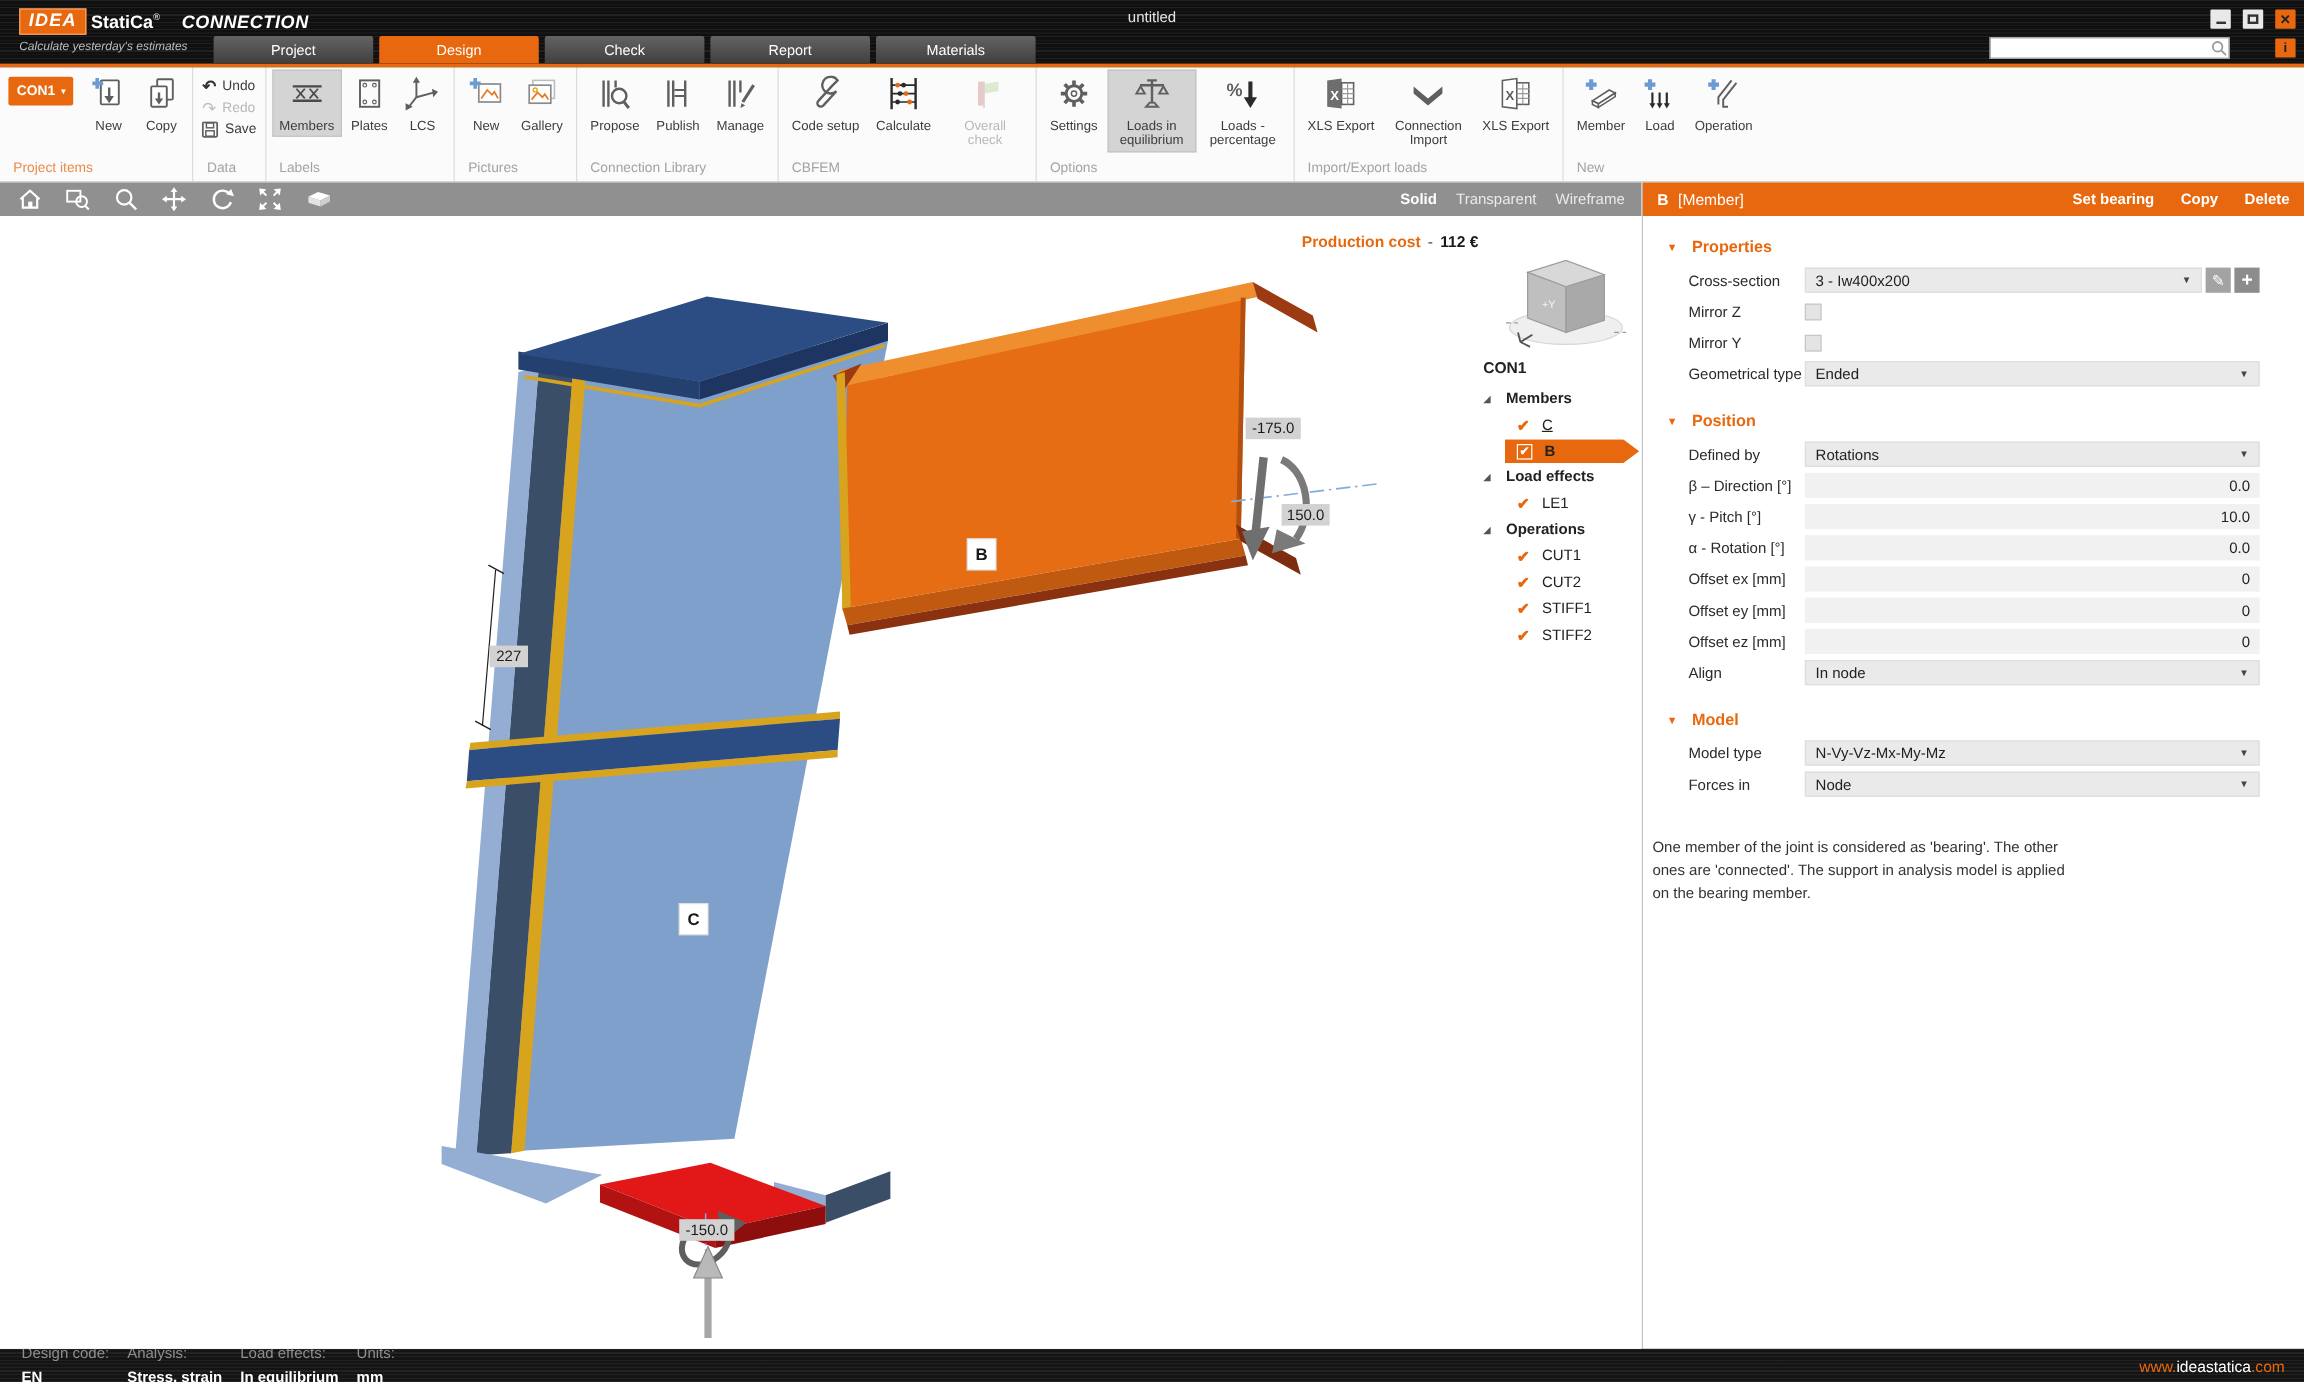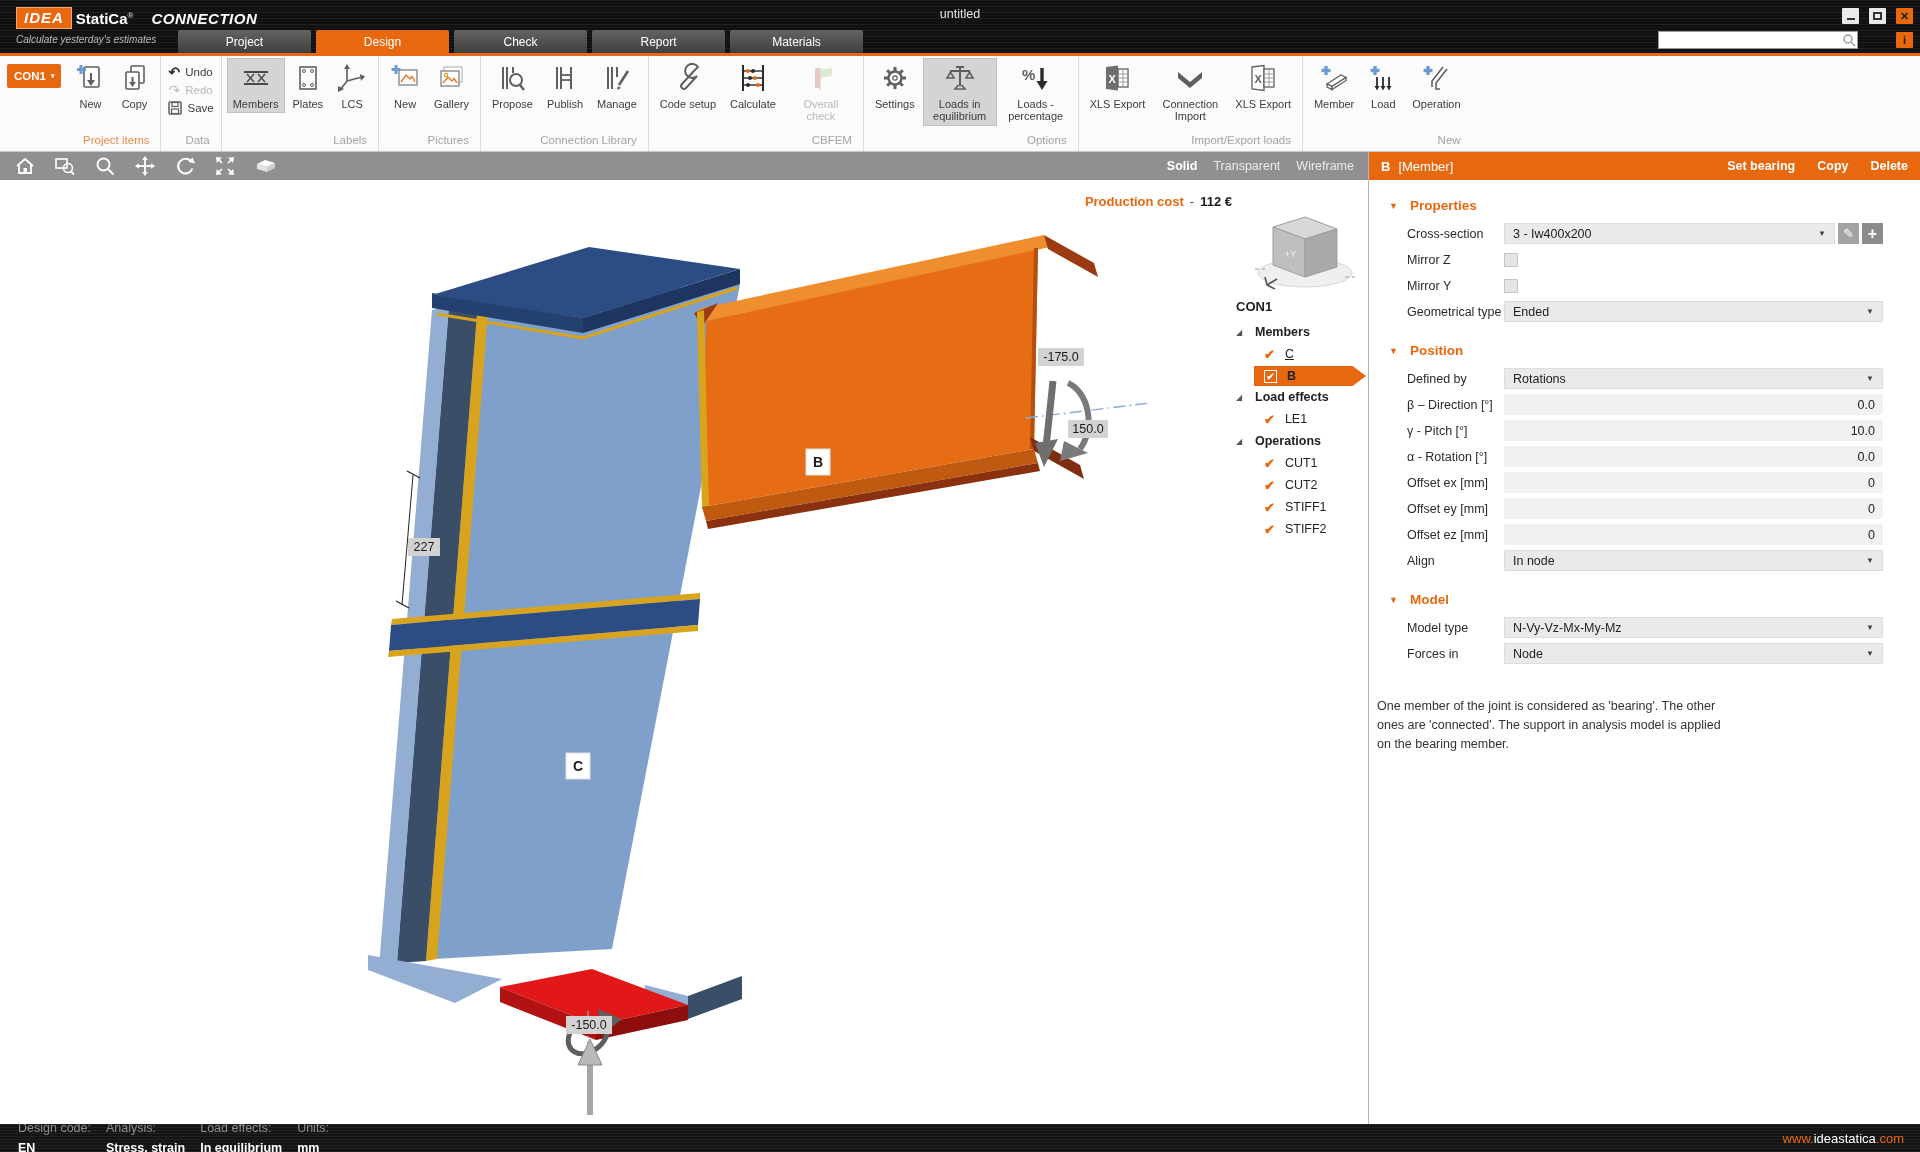--- a/index.html
+++ b/index.html
@@ -34,21 +34,21 @@
   .searchwrap { position:absolute; right:62px; top:31px; width:200px; height:18px; background:#fff;
     border:1px solid #9a9a9a; display:flex; align-items:center; }
   .searchwrap input { flex:1; border:none; outline:none; height:14px; font-size:11px; padding:0 4px; background:transparent; }
   .infobtn { position:absolute; right:7px; top:32px; width:17px; height:16px; background:#e8680f;
     color:#1d1d1d; font-weight:bold; font-size:11px; display:flex; align-items:center; justify-content:center; border-radius:1px; }
 
   
   .ribbon { height:96px; flex:0 0 96px; background:#fbfbfb; display:flex; border-bottom:1px solid #c9c9c9; }
   .rgroup { display:flex; flex-direction:column; border-right:1px solid #dcdcdc; padding:2px 5px 0; }
   .rbtns { flex:1; display:flex; align-items:flex-start; gap:2px; }
-  .rlabel { height:17px; text-align:right; font-size:11.5px; color:#a3a3a3; white-space:nowrap; padding:0 6px; }
+  .rlabel { height:17px; text-align:left; font-size:11.5px; color:#a3a3a3; white-space:nowrap; padding:0 6px; }
   .rlabel.orange { color:#ea8c4d; }
   .rbtn { display:flex; flex-direction:column; align-items:center; padding:4px 5px 2px;
     font-size:11px; color:#3c3c3c; text-align:center; line-height:1.15; cursor:pointer; border:1px solid transparent; }
   .rbtn .ic { margin-bottom:2px; }
   .rbtn.selected { background:#d4d4d4; border-color:#c2c2c2; }
   .rbtn.disabled { color:#b8b8b8; } .rbtn.disabled .ic { opacity:.45; }
   .rbtn .wrap { max-width:62px; }
   .con1 { margin:6px 6px 0 2px; background:#e8680f; color:#fff; font-size:11.5px; font-weight:bold;
     height:24px; padding:0 7px; display:flex; align-items:center; gap:5px; border-radius:2px; cursor:pointer; }
   .con1 .caret { font-size:7px; }

